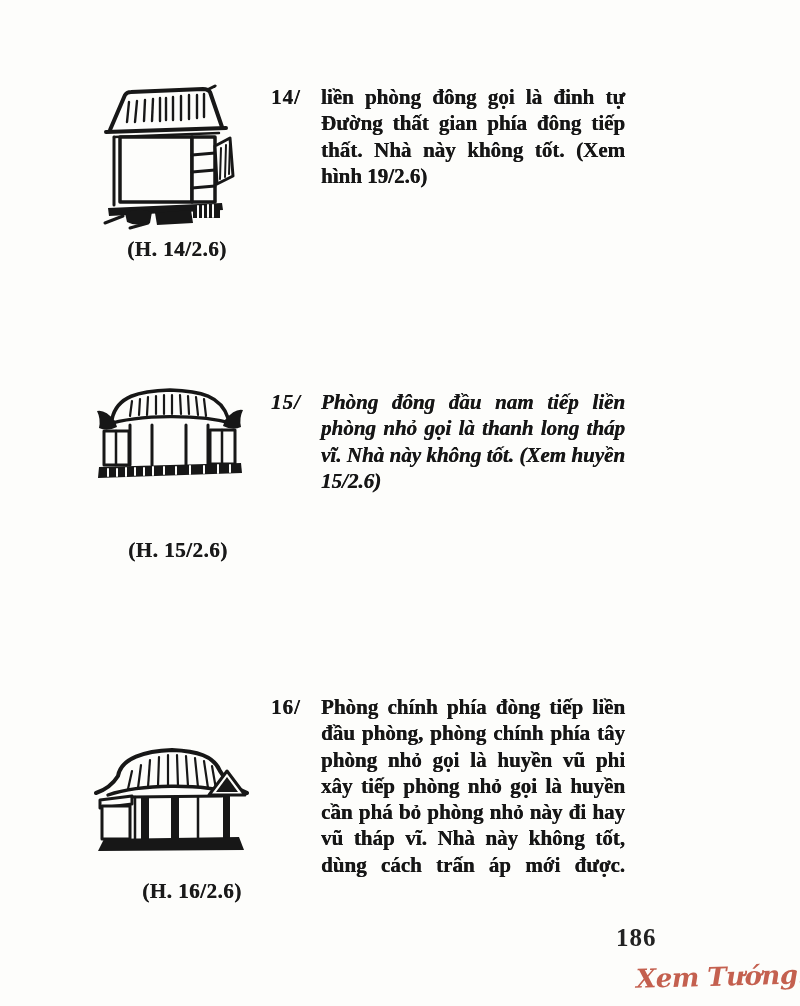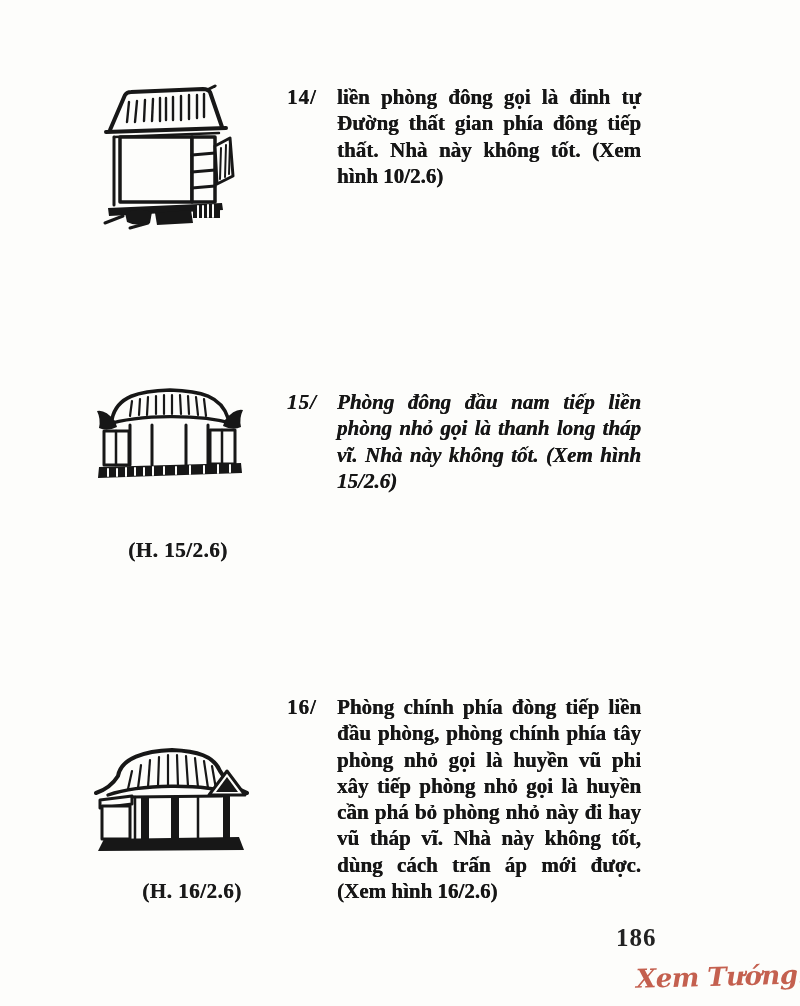--- a/index.html
+++ b/index.html
@@ -5,21 +5,21 @@
   html,body{margin:0;padding:0;}
   body{
     width:800px;height:1006px;position:relative;overflow:hidden;
     background:#fdfdfb;
     font-family:"Liberation Serif","DejaVu Serif",serif;
     color:#161616;
   }
   .page{position:absolute;inset:0;}
   
   .item{
-    position:absolute;left:337px;width:304px;
+    position:absolute;left:321px;width:304px;
     font-size:21px;line-height:26.3px;font-weight:700;
     color:#161616;text-shadow:0.35px 0.35px 0 #161616;
   }
   .item .num{
     position:absolute;left:-50px;top:0;width:46px;
     text-align:left;letter-spacing:1px;
   }
   .jline{text-align:justify;text-align-last:justify;}
   .jline.last{text-align:last;text-align-last:left;}
   
@@ -88,27 +88,28 @@
     </g>
     <g stroke="#fdfdfb" stroke-width="2">
       <path d="M95 124 L95 136"></path>
         <path d="M100 124 L100 136"></path>
       <path d="M105 123 L105 135"></path>
         <path d="M110 123 L110 135"></path>
     </g>
     <path d="M2 141 L20 134" stroke-width="3"></path>
     <path d="M27 146 L45 141" stroke-width="3"></path>
   </svg>
+  <div class="fig-caption" style="left:101px;top:237px;">(H. 14/2.6)</div>
 
   <div class="item" style="top:84px;">
     <span class="num">14/</span>
     <div class="jline">liền phòng đông gọi là đinh tự</div>
     <div class="jline">Đường thất gian phía đông tiếp</div>
     <div class="jline">thất. Nhà này không tốt. (Xem</div>
-    <div class="jline last">hình 10/2.6)</div>
+    <div class="jline last">hình 19/2.6)</div>
   </div>
 
   <svg class="sketch" style="left:94px;top:383px;" width="152" height="102" viewBox="0 0 152 102" fill="none" stroke="#171717" stroke-linecap="round" stroke-linejoin="round">
     <path d="M18 36 C23 13 45 8 76 7 C107 8 127 13 134 35" stroke-width="3.6"></path>
     <path d="M11 42 C46 31 106 31 141 41" stroke-width="3.2"></path>
     <g stroke-width="2.2">
       <path d="M38 18 L36 33"></path>
         <path d="M46 16 L45 32"></path>
         <path d="M54 14 L53 32"></path>
       <path d="M62 13 L62 31"></path>
@@ -148,21 +149,21 @@
         <path d="M124 82 L124 90"></path>
         <path d="M136 82 L136 89"></path>
     </g>
   </svg>
   <div class="fig-caption" style="left:102px;top:538px;">(H. 15/2.6)</div>
 
   <div class="item" style="top:389px;font-style:italic;">
     <span class="num">15/</span>
     <div class="jline">Phòng đông đầu nam tiếp liền</div>
     <div class="jline">phòng nhỏ gọi là thanh long tháp</div>
-    <div class="jline">vĩ. Nhà này không tốt. (Xem hình</div>
+    <div class="jline">vĩ. Nhà này không tốt. (Xem huyền</div>
     <div class="jline last">15/2.6)</div>
   </div>
 
   <svg class="sketch" style="left:92px;top:745px;" width="160" height="108" viewBox="0 0 160 108" fill="none" stroke="#171717" stroke-linecap="round" stroke-linejoin="round">
     <path d="M4 48 C13 45 21 39 26 31 C29 13 53 6 80 5 C105 6 122 11 128 26 C134 37 144 44 155 48" stroke-width="4"></path>
     <path d="M16 50 C48 39 110 38 143 49" stroke-width="3.4"></path>
     <g stroke-width="2.2">
       <path d="M40 26 L36 44"></path>
         <path d="M49 20 L46 43"></path>
         <path d="M58 15 L56 42"></path>
@@ -192,21 +193,20 @@
 
   <div class="item" style="top:694px;">
     <span class="num">16/</span>
     <div class="jline">Phòng chính phía đòng tiếp liền</div>
     <div class="jline">đầu phòng, phòng chính phía tây</div>
     <div class="jline">phòng nhỏ gọi là huyền vũ phi</div>
     <div class="jline">xây tiếp phòng nhỏ gọi là huyền</div>
     <div class="jline">cần phá bỏ phòng nhỏ này đi hay</div>
     <div class="jline">vũ tháp vĩ. Nhà này không tốt,</div>
     <div class="jline">dùng cách trấn áp mới được.</div>
-    <div class="jline last">(Xem hình 16/2.6)</div>
   </div>
 
   <div class="page-number">186</div>
 
   <div class="watermark">
     <svg width="54" height="53" viewBox="0 0 54 53">
       <rect x="1.5" y="1.5" width="51" height="50" fill="#e0a693" stroke="#c6755f" stroke-width="3"></rect>
       <g transform="rotate(-30 27 26.5)">
         <circle cx="27" cy="26.5" r="19" fill="#f7f5f1" stroke="#4c4c4d" stroke-width="1"></circle>
         <path d="M27 7.5 a19 19 0 0 1 0 38 a9.5 9.5 0 0 1 0 -19 a9.5 9.5 0 0 0 0 -19 Z" fill="#4c4c4d"></path>

